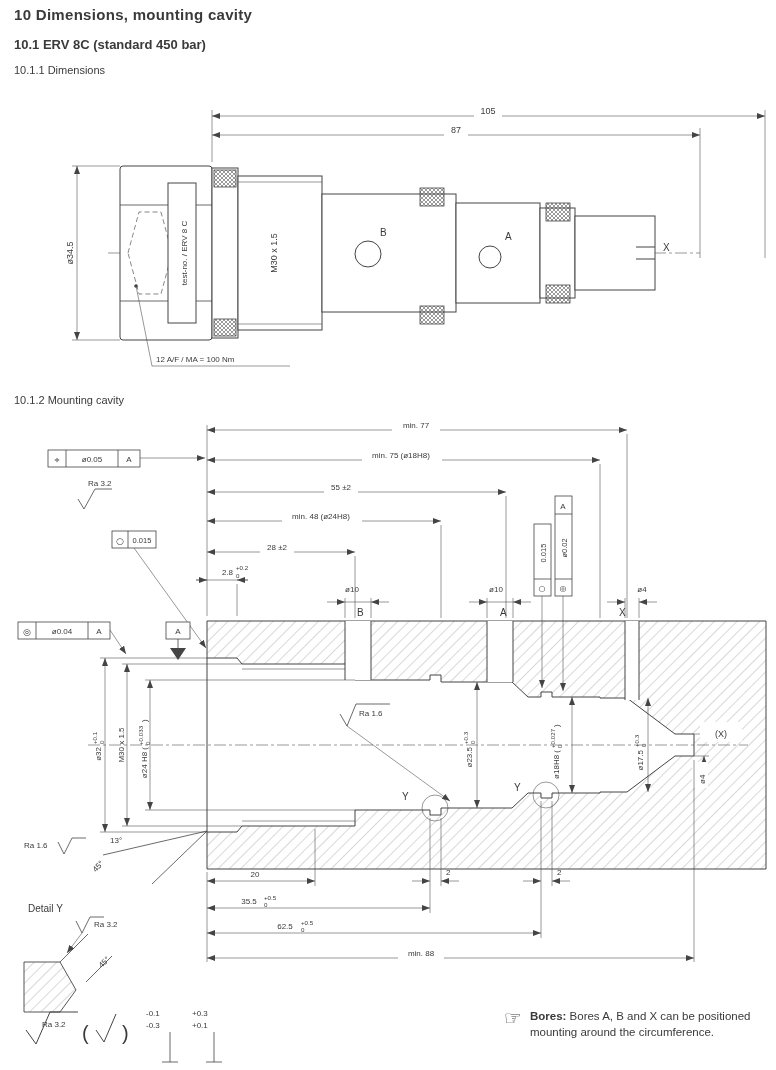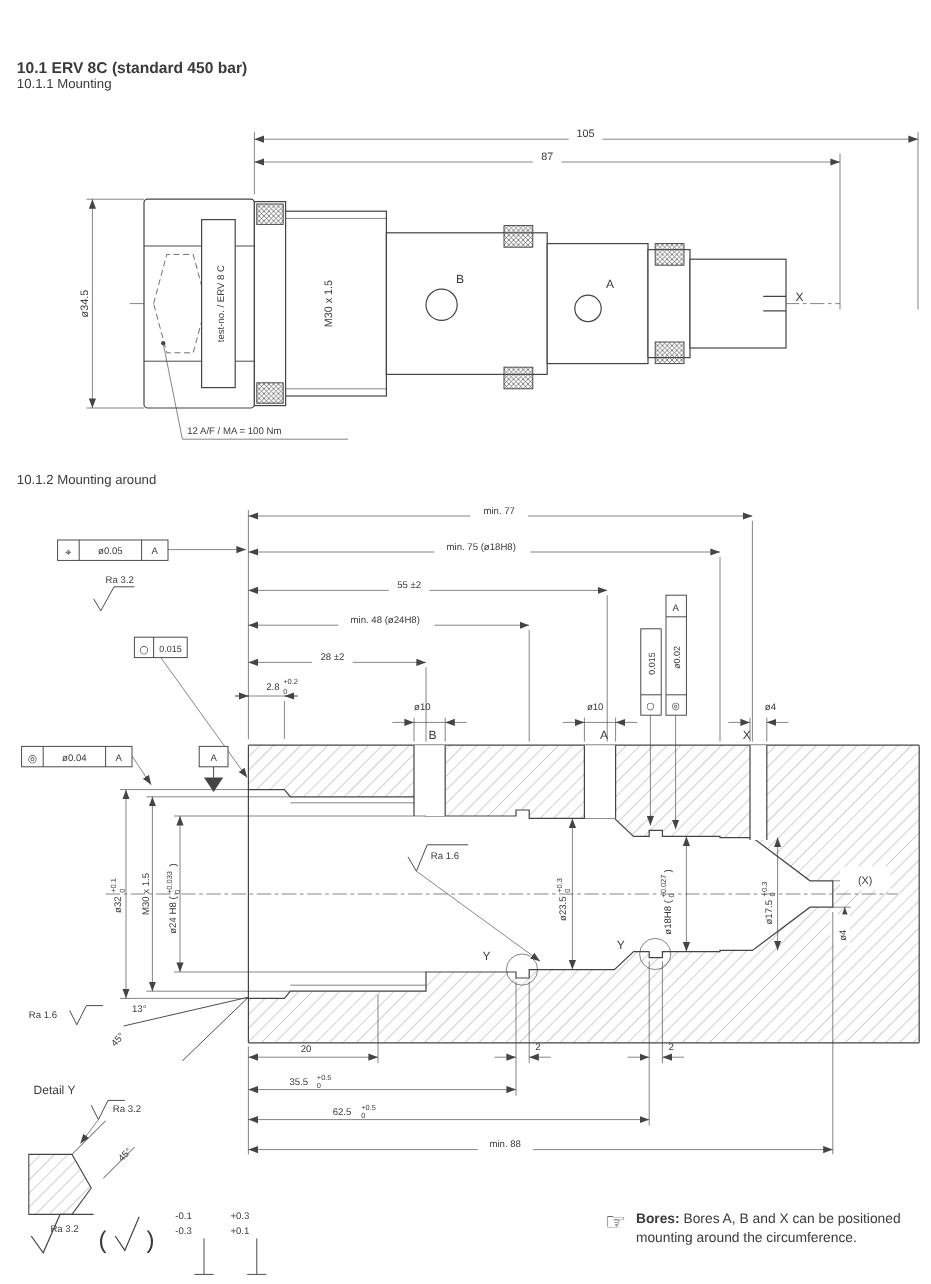--- a/index.html
+++ b/index.html
@@ -1,20 +1,20 @@
 <!DOCTYPE html>
 <html><head>
 <meta charset="utf-8">
 <style>
   html,body{margin:0;padding:0;background:#fff;}
   #page{position:relative;width:776px;height:1070px;background:#fff;overflow:hidden;
         font-family:"Liberation Sans",sans-serif;color:#3a3a3a;}
   .hdr{position:absolute;left:14px;}
   .t1{top:6px;font-size:15px;font-weight:bold;letter-spacing:.3px;}
-  .t2{top:37px;font-size:13px;font-weight:bold;margin-top:12px;}
+  .t2{top:37px;font-size:13px;font-weight:bold;}
   .t3{top:64px;font-size:11px;}
   .t4{top:394px;font-size:11px;}
   svg{position:absolute;left:0;top:0;}
   svg text{fill:#3a3a3a;font-family:"Liberation Sans",sans-serif;font-size:8px;}
   .t6{font-size:6.2px;}.t7{font-size:7.5px;}.t8{font-size:8px;}.t9{font-size:9px;}
   .t10{font-size:10px;}.t20{font-size:20px;}
   .mid{text-anchor:middle;}.end{text-anchor:end;}
   .sym{font-family:"DejaVu Sans",sans-serif;}
   .ln{stroke:#444;stroke-width:1;fill:none;}
   .lt{stroke:#444;stroke-width:.55;fill:none;}
@@ -405,22 +405,23 @@
     </g>
     <g>
       <text class="t8" x="192" y="1016">+0.3</text>
       <text class="t8" x="192" y="1028">+0.1</text>
       <line class="lm" x1="214" y1="1032" x2="214" y2="1062"></line>
       <line class="lm" x1="206" y1="1062" x2="222" y2="1062"></line>
     </g>
   </g>
 </svg>
 
+<div class="hdr t1">10  Dimensions, mounting cavity</div>
 <div class="hdr t2">10.1 ERV 8C (standard 450 bar)</div>
-<div class="hdr t3">10.1.1 Mounting</div>
-<div class="hdr t4">10.1.2 Mounting around</div>
+<div class="hdr t3">10.1.1 Dimensions</div>
+<div class="hdr t4">10.1.2 Mounting cavity</div>
 
 <div class="note">
   <span class="hand">☞</span>
   <p><b>Bores:</b> <span>Bores A, B and X can be positioned mounting around the circumference.</span></p>
 </div>
 
 </div>
 
 </body></html>

